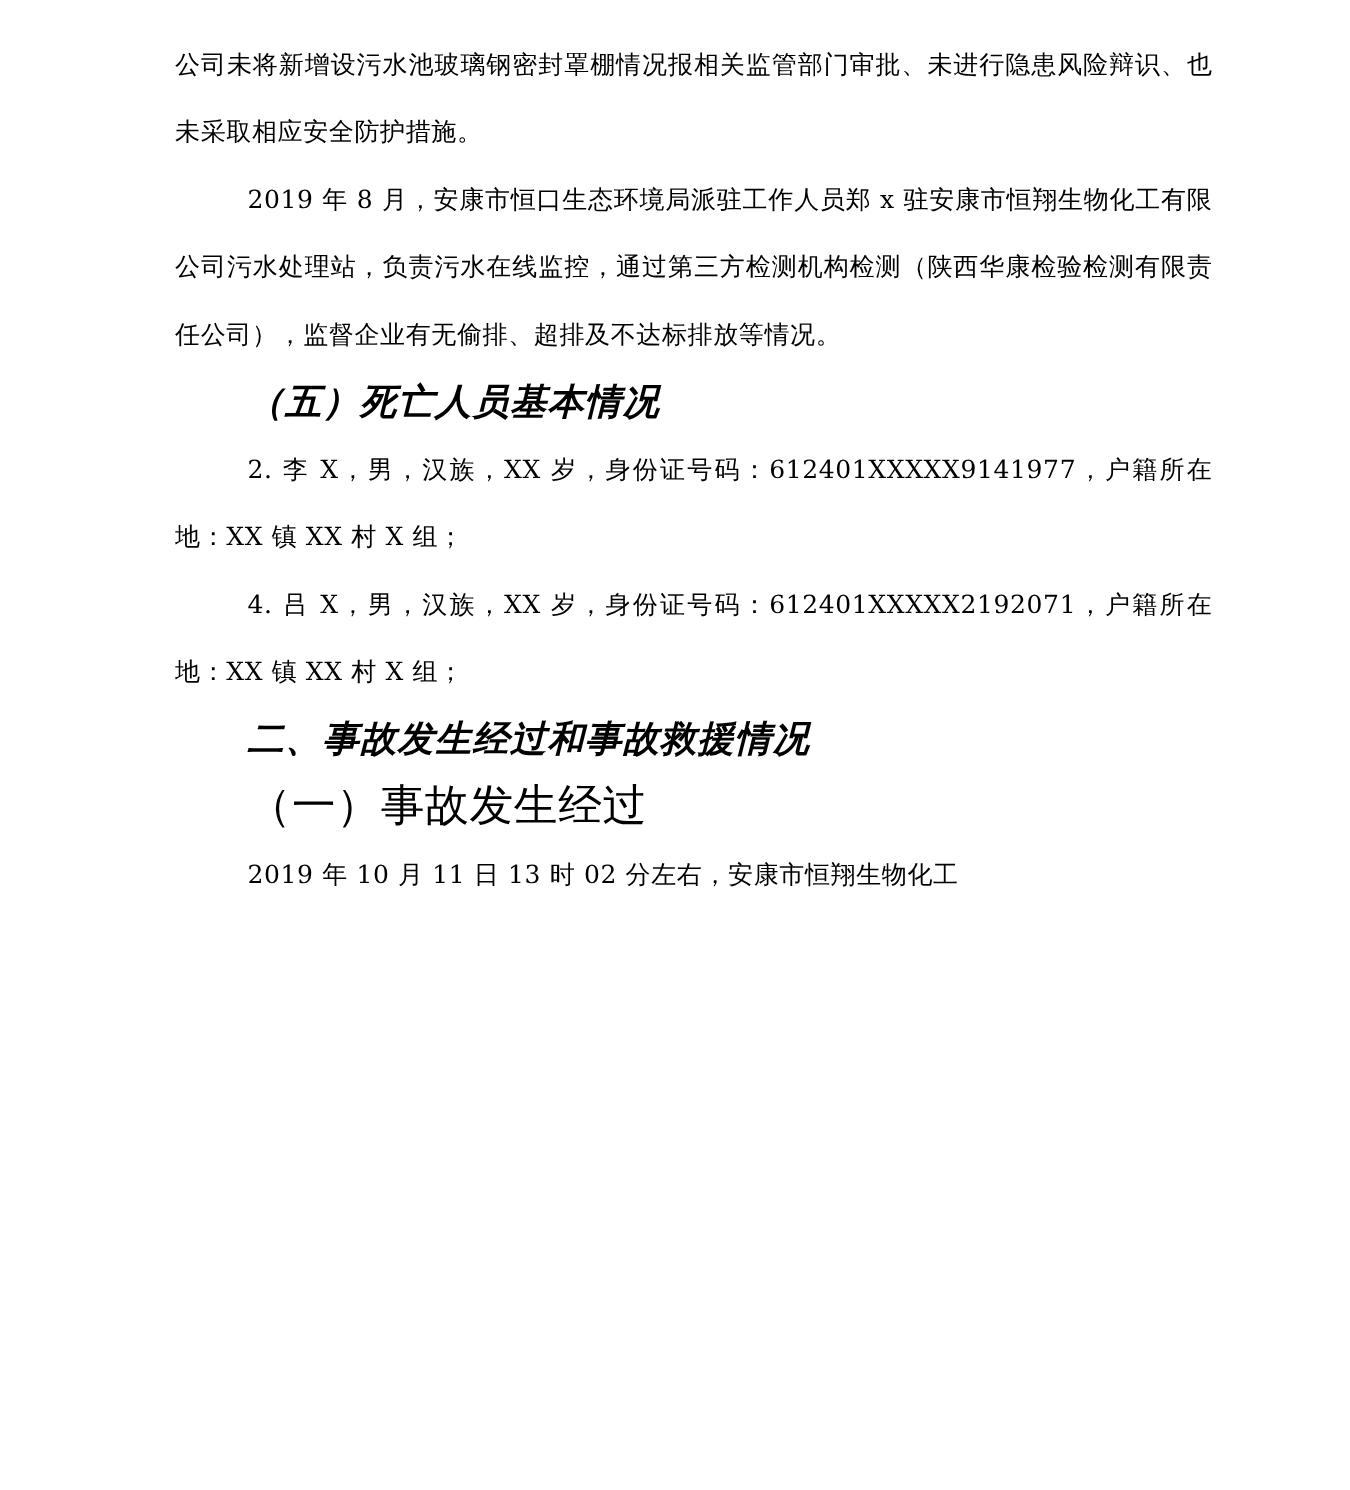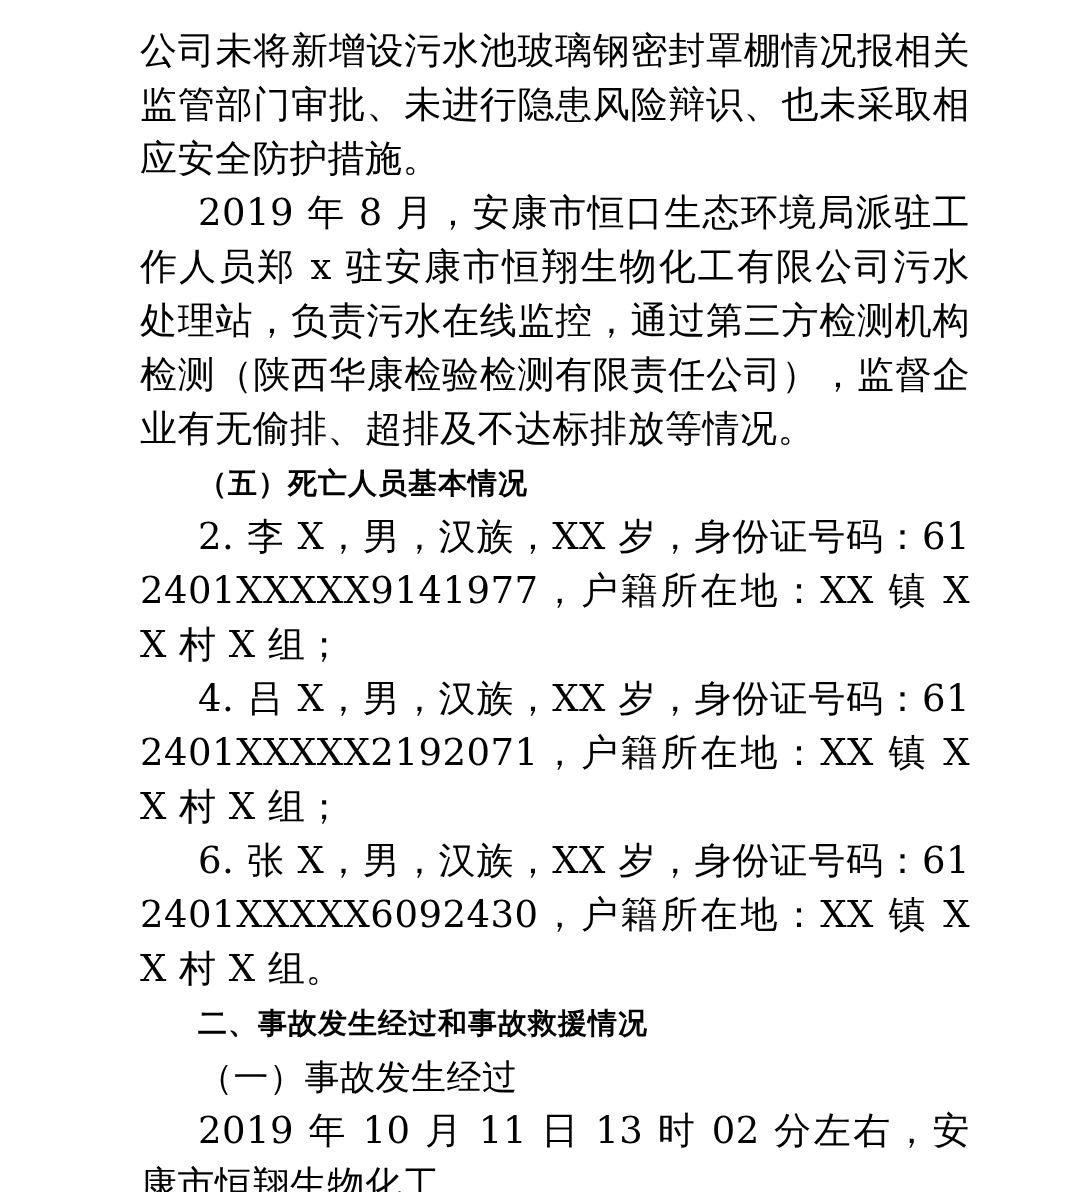--- a/index.html
+++ b/index.html
@@ -18,55 +18,55 @@
     min-height: 1192px;
     box-sizing: border-box;
     padding: 24px 110px 10px 140px;
     background: #ffffff;
   }
   .doc-body {
     display: block;
   }
   p.para {
     margin: 0;
-    font-size: 37px;
+    font-size: 20px;
     line-height: 54px;
     letter-spacing: 0.5px;
     text-align: justify;
     text-justify: inter-ideograph;
     text-indent: 0;
     word-break: break-all;
   }
   p.indent {
     text-indent: 58px;
   }
   p.heading {
     margin: 0;
     font-size: 29px;
     line-height: 54px;
     font-weight: bold;
     text-indent: 58px;
     letter-spacing: 1px;
+    font-style: italic;
   }
   p.subheading {
     margin: 0;
     font-size: 35px;
     line-height: 54px;
     text-indent: 58px;
     letter-spacing: 0.5px;
   }
 </style>
 </head>
 <body>
 
 <div class="page">
   <div class="doc-body">
       <p class="para">公司未将新增设污水池玻璃钢密封罩棚情况报相关监管部门审批、未进行隐患风险辩识、也未采取相应安全防护措施。</p>
       <p class="para indent">2019 年 8 月，安康市恒口生态环境局派驻工作人员郑 x 驻安康市恒翔生物化工有限公司污水处理站，负责污水在线监控，通过第三方检测机构检测（陕西华康检验检测有限责任公司），监督企业有无偷排、超排及不达标排放等情况。</p>
       <p class="heading">（五）死亡人员基本情况</p>
       <p class="para indent">2. 李 X，男，汉族，XX 岁，身份证号码：612401XXXXX9141977，户籍所在地：XX 镇 XX 村 X 组；</p>
       <p class="para indent">4. 吕 X，男，汉族，XX 岁，身份证号码：612401XXXXX2192071，户籍所在地：XX 镇 XX 村 X 组；</p>
-      <p class="para indent">6. 张 X，男，汉族，XX 岁，身份证号码：612401XXXXX6092430，户籍所在地：XX 镇 XX 村 X 组。</p>
       <p class="heading">二、事故发生经过和事故救援情况</p>
       <p class="subheading">（一）事故发生经过</p>
       <p class="para indent">2019 年 10 月 11 日 13 时 02 分左右，安康市恒翔生物化工</p>
     </div>
 </div>
 
 </body></html>

